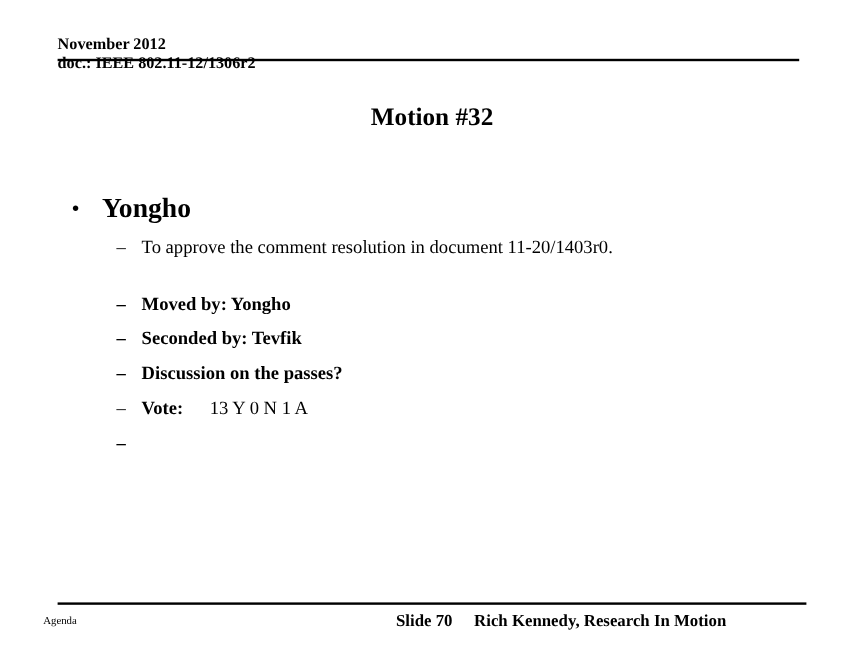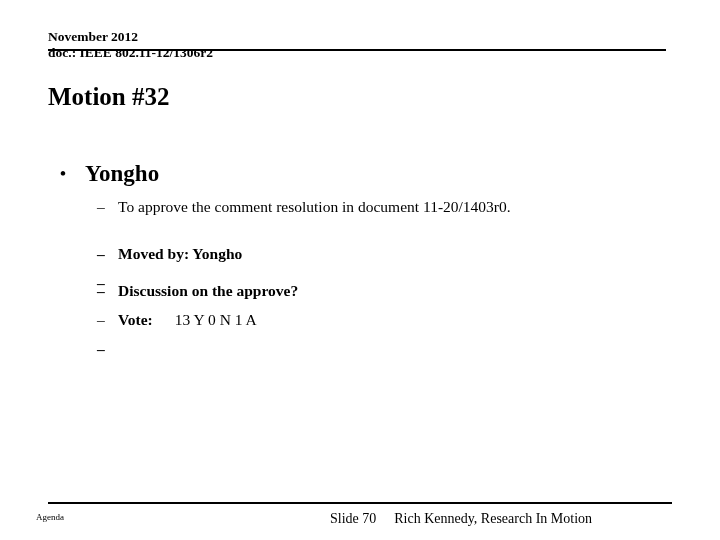--- a/index.html
+++ b/index.html
@@ -50,22 +50,22 @@
     height: 0;
     border-top: 2px solid #000000;
   }
 
   
   .slide-title {
     position: absolute;
     left: 48px;
     top: 82px;
     width: 624px;
-    text-align: left;
-    font-size: 25px;
+    text-align: center;
+    font-size: 21px;
     font-weight: bold;
     line-height: 30px;
     white-space: nowrap;
   }
 
   
   .body-block {
     position: absolute;
     left: 48px;
     top: 160px;
@@ -136,21 +136,21 @@
     top: 512px;
     font-size: 9px;
     line-height: 11px;
     white-space: nowrap;
   }
   .footer-center {
     position: absolute;
     left: 330px;
     top: 510px;
     font-size: 14px;
-    font-weight: normal;
+    font-weight: bold;
     line-height: 18px;
     white-space: nowrap;
     display: flex;
     align-items: baseline;
   }
   .footer-slide {
     padding-right: 18px;
   }
 </style>
 </head>
@@ -181,26 +181,27 @@
     <div class="spacer-line"></div>
 
     <div class="bullet-l2 bold">
       <span class="marker">–</span>
       <span>Moved by: Yongho</span>
     </div>
     <div class="gap-sm"></div>
 
     <div class="bullet-l2 bold">
       <span class="marker">–</span>
-    </div>
-    <div class="gap-sm"></div>
-
-    <div class="bullet-l2 bold">
-      <span class="marker">–</span>
-      <span>Discussion on the approve?</span>
+      <span>Seconded by: Tevfik</span>
+    </div>
+    <div class="gap-sm"></div>
+
+    <div class="bullet-l2 bold">
+      <span class="marker">–</span>
+      <span>Discussion on the passes?</span>
     </div>
     <div class="gap-sm"></div>
 
     <div class="bullet-l2">
       <span class="marker">–</span>
       <span class="vote-label">Vote:</span><span class="vote-tally">13 Y  0 N  1 A</span>
     </div>
     <div class="gap-sm"></div>
 
     <div class="bullet-l2 bold">

